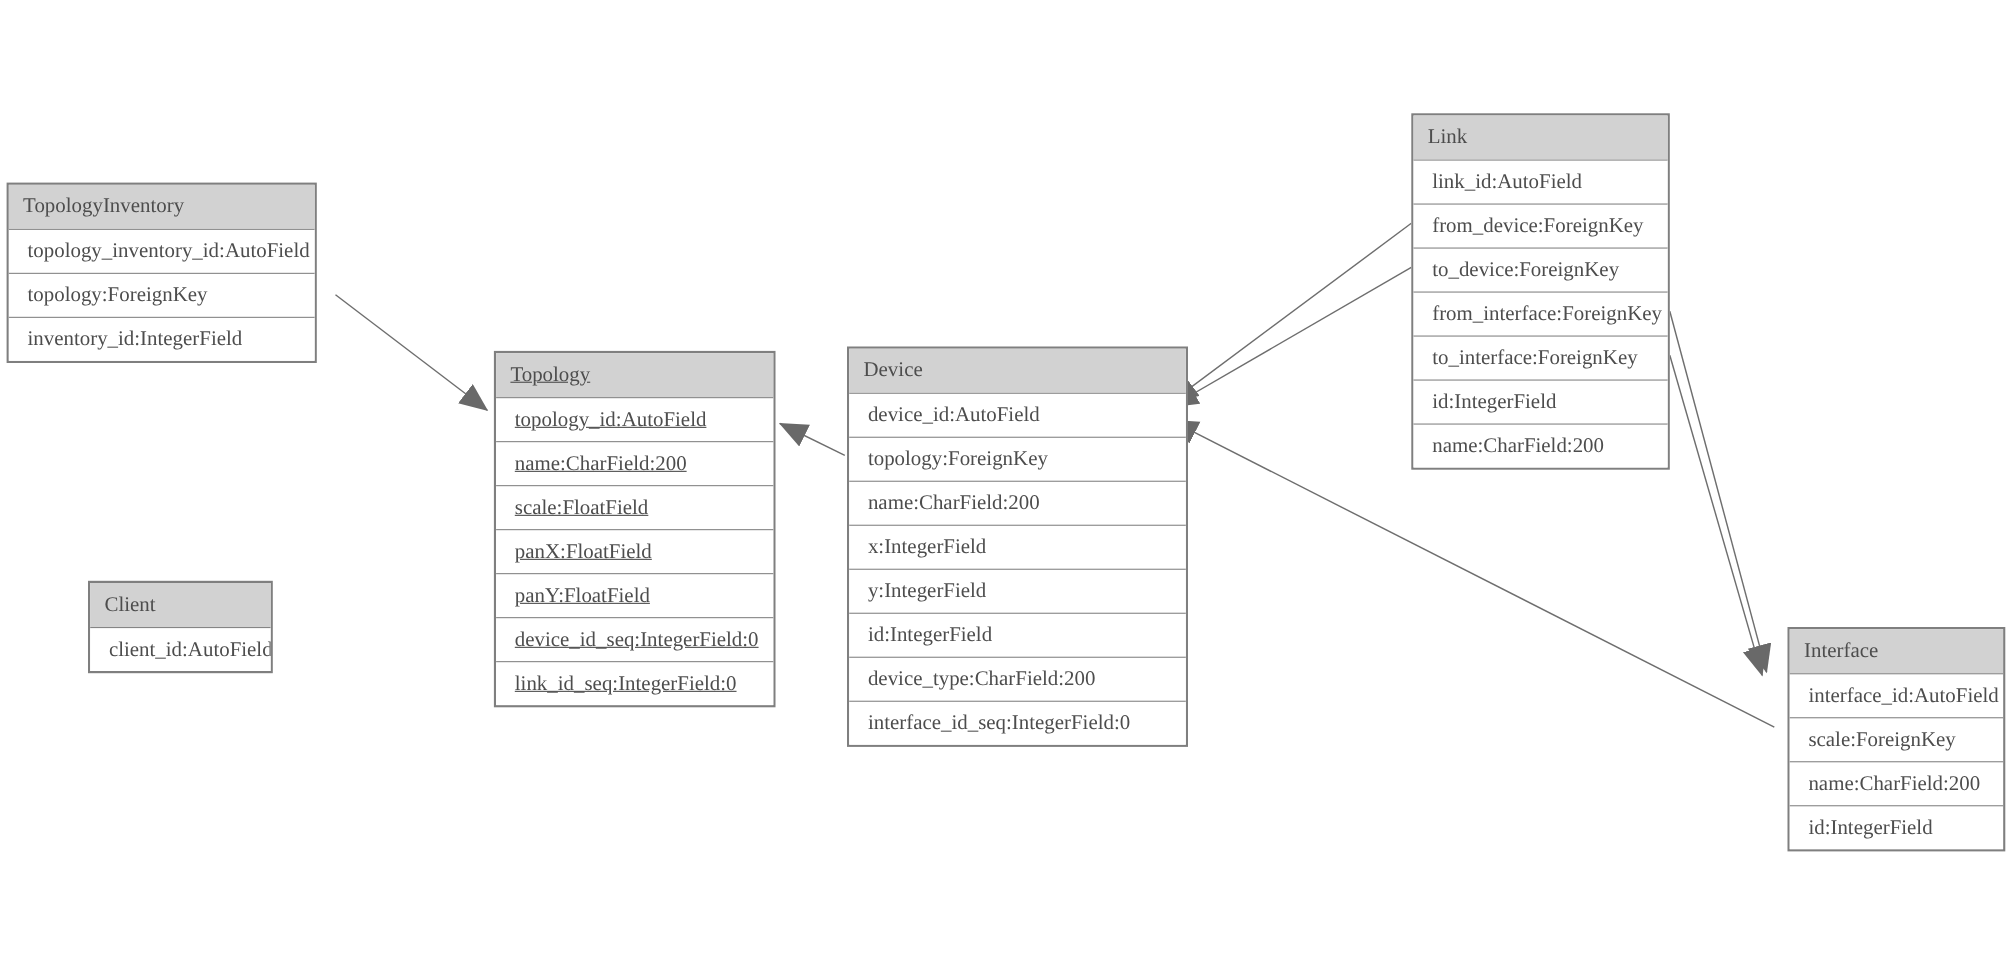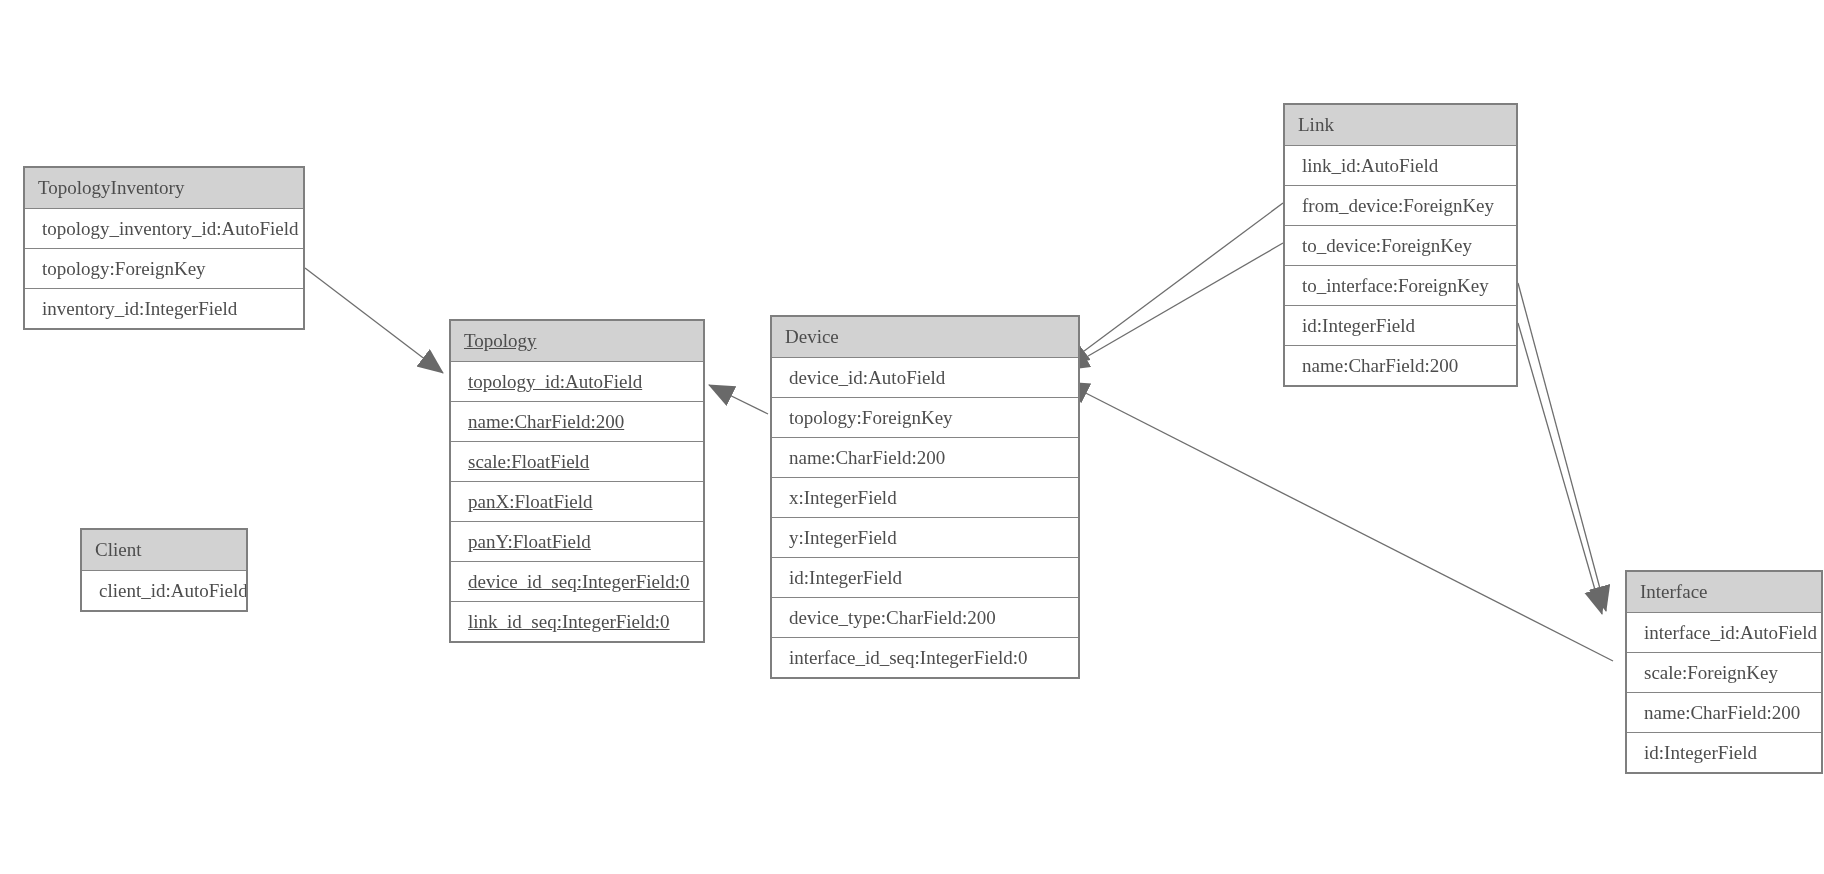--- a/index.html
+++ b/index.html
@@ -40,21 +40,21 @@
     height: 40px;
     line-height: 40px;
     padding-left: 17px;
     border-top: 1px solid #858585;
     box-sizing: border-box;
     background: #ffffff;
     white-space: nowrap;
     overflow: hidden;
   }
   
-  .pos-topology-inventory { left: 23px;   top: 166px; width: 282px; }
+  .pos-topology-inventory { left: 6px;   top: 166px; width: 282px; }
   .pos-topology           { left: 449px;  top: 319px; width: 256px; text-decoration: underline; }
   .pos-client             { left: 80px;   top: 528px; width: 168px; }
   .pos-device             { left: 770px;  top: 315px; width: 310px; }
   .pos-link               { left: 1283px; top: 103px; width: 235px; }
   .pos-interface          { left: 1613px; top: 570px; width: 198px; margin-left: 12px; }
 </style>
 </head>
 <body>
 
 <div id="canvas">
@@ -116,20 +116,21 @@
         <div class="entity-row">interface_id_seq:IntegerField:0</div>
       </div>
   </div>
 
   <div class="entity pos-link">
     <div class="entity-header">Link</div>
     <div class="entity-rows">
         <div class="entity-row">link_id:AutoField</div>
         <div class="entity-row">from_device:ForeignKey</div>
         <div class="entity-row">to_device:ForeignKey</div>
+        <div class="entity-row">from_interface:ForeignKey</div>
         <div class="entity-row">to_interface:ForeignKey</div>
         <div class="entity-row">id:IntegerField</div>
         <div class="entity-row">name:CharField:200</div>
       </div>
   </div>
 
   <div class="entity pos-interface">
     <div class="entity-header">Interface</div>
     <div class="entity-rows">
         <div class="entity-row">interface_id:AutoField</div>

